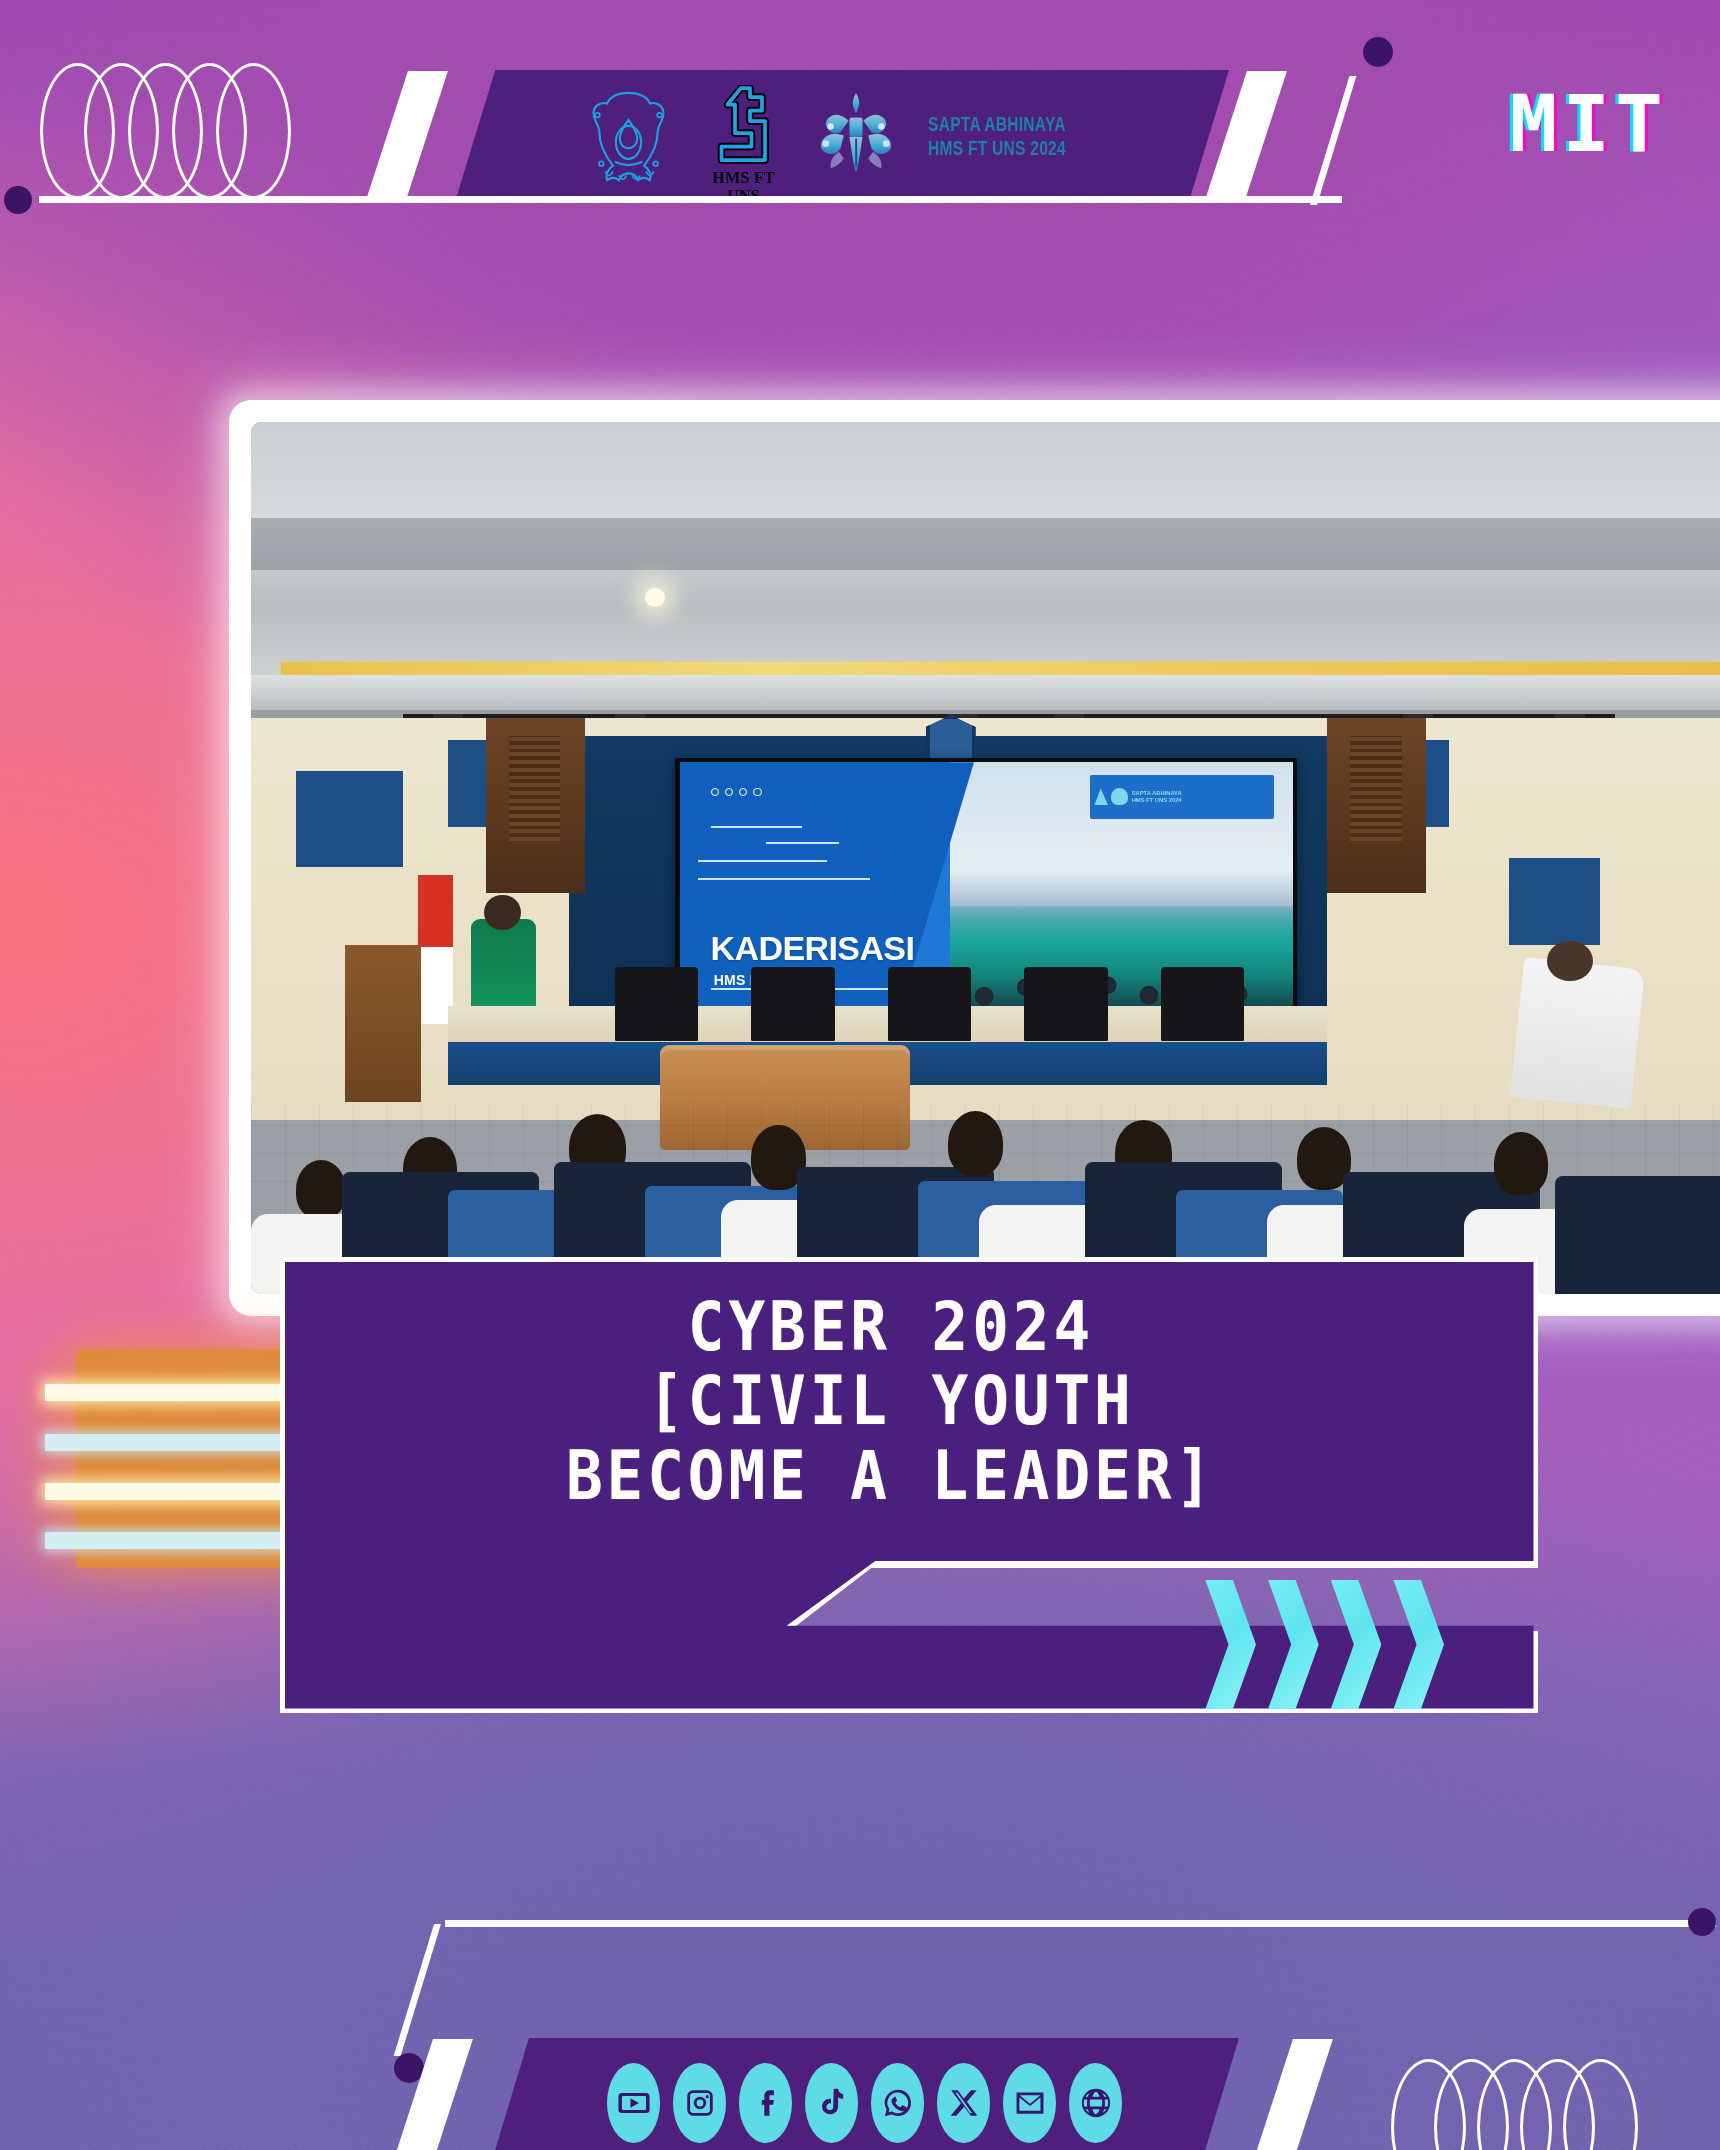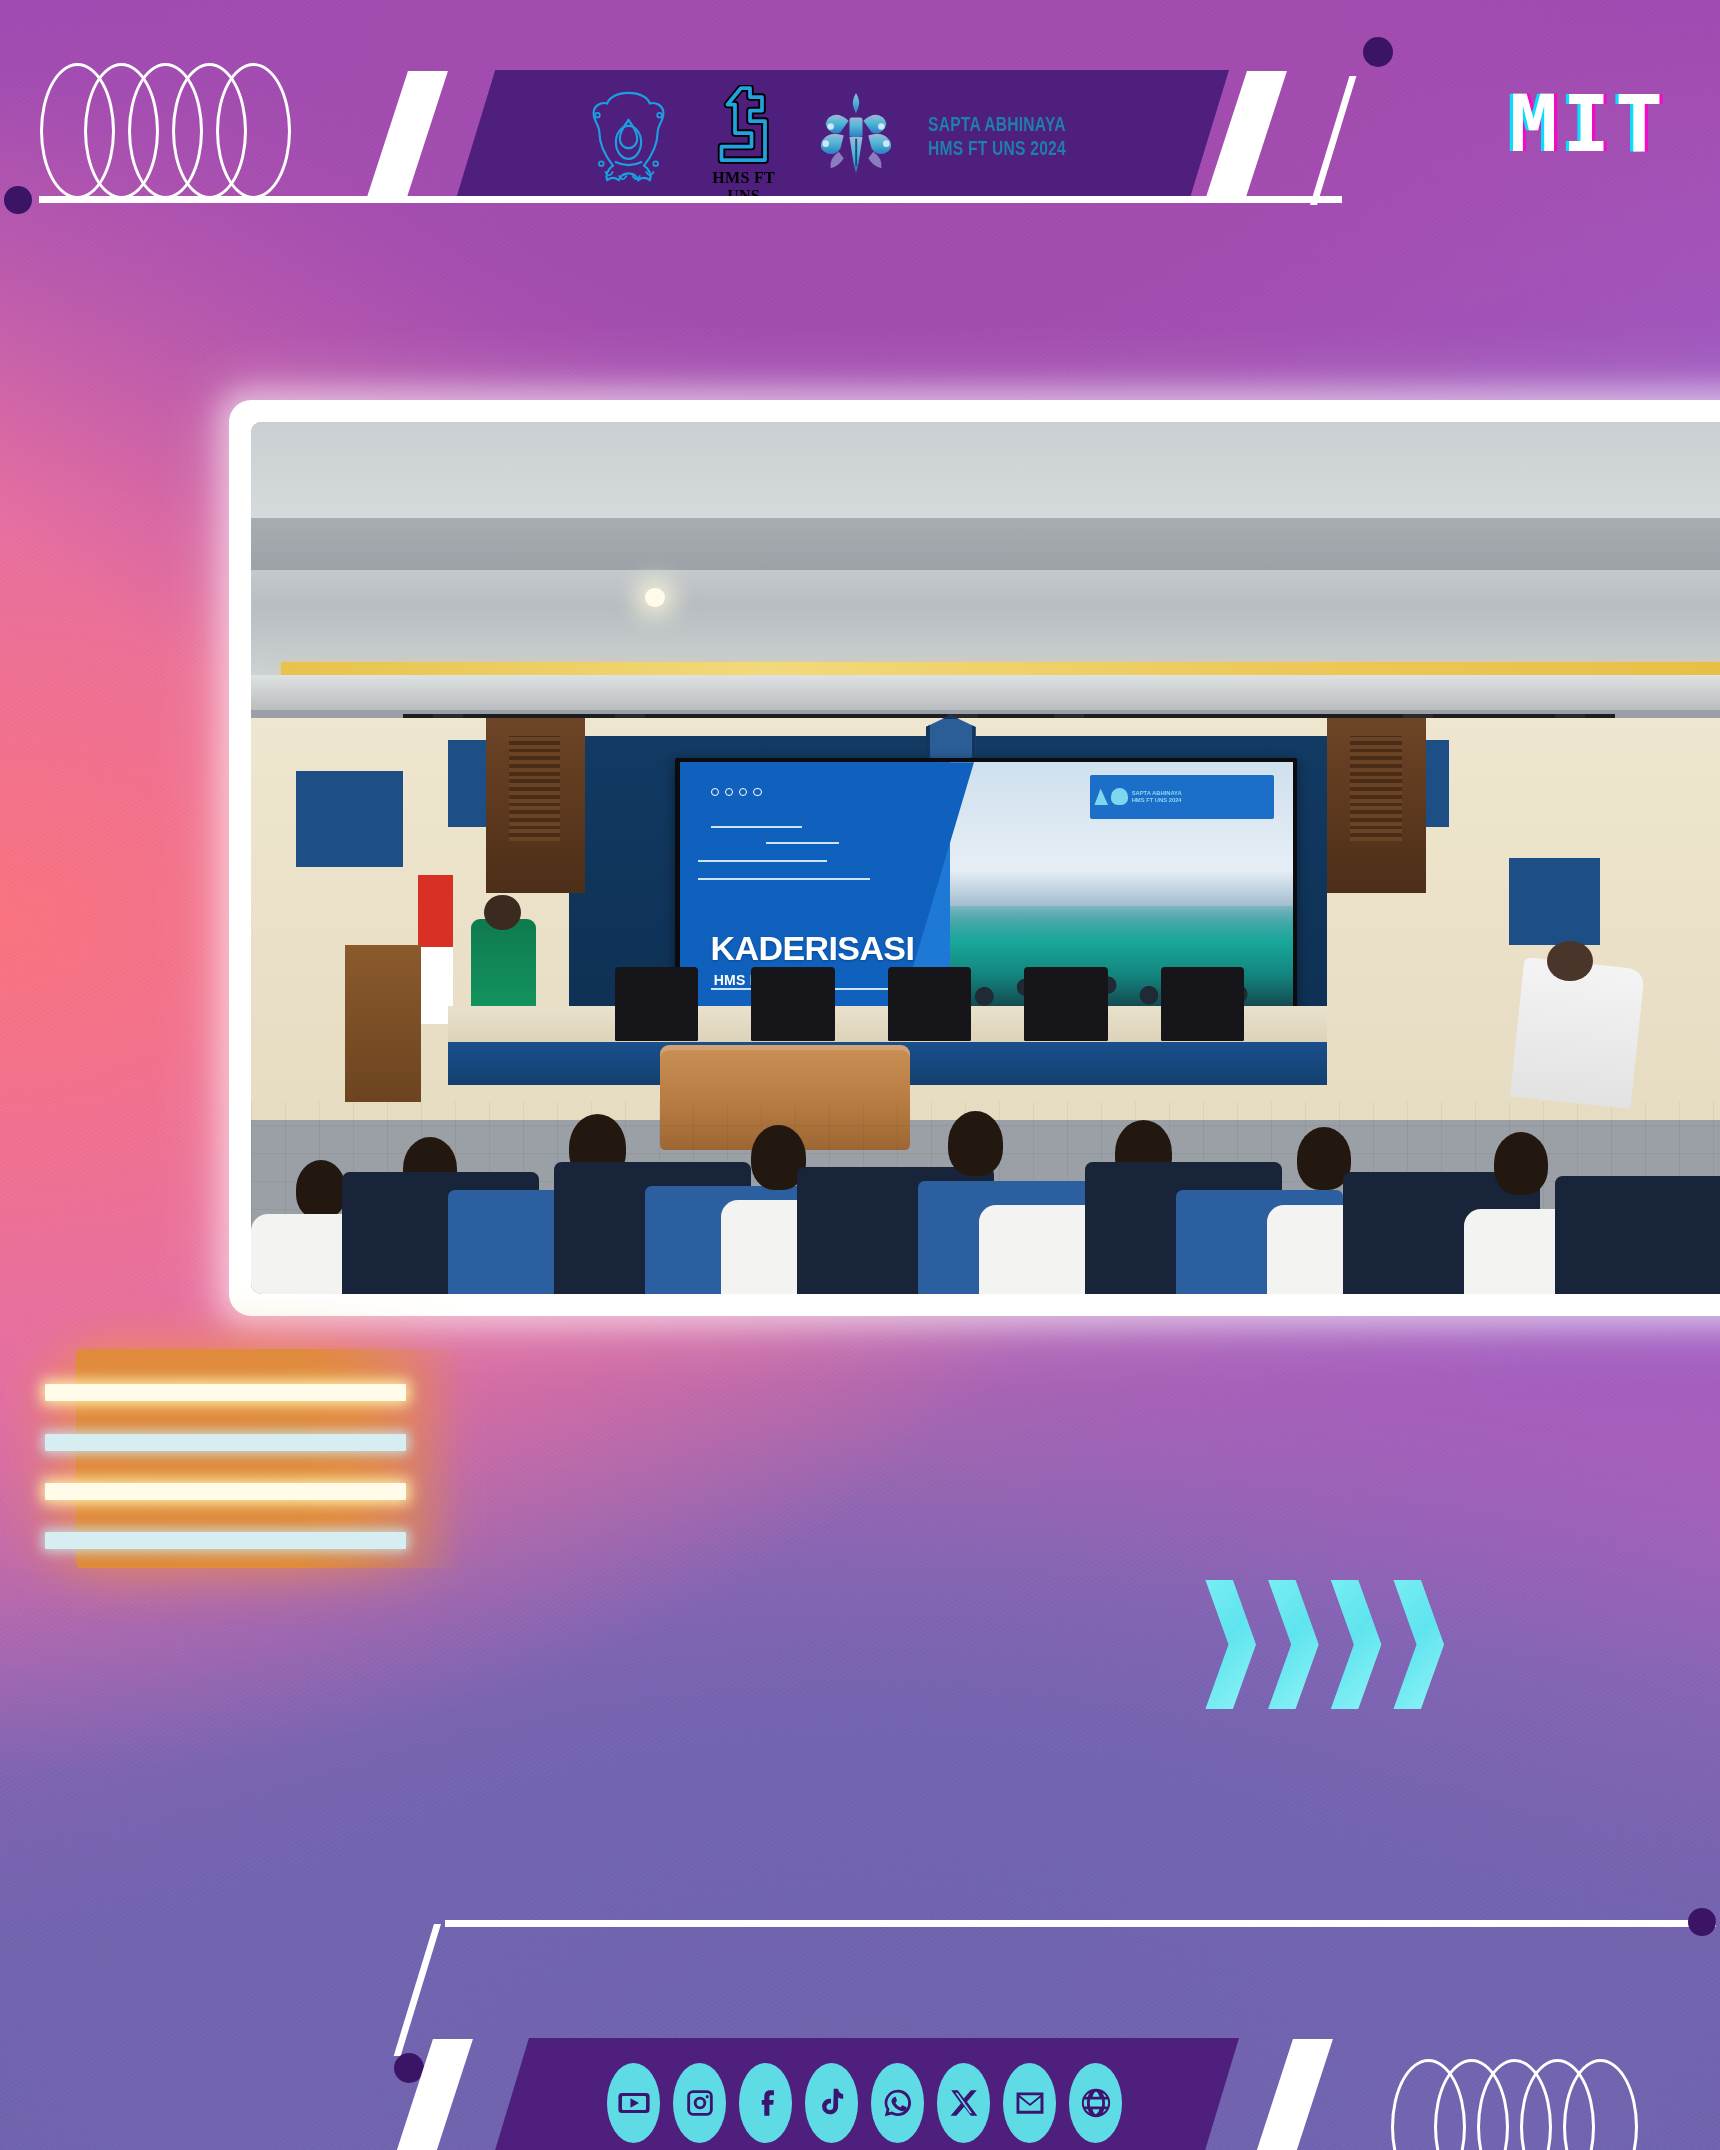--- a/index.html
+++ b/index.html
@@ -471,20 +471,29 @@
     </div>
   </div>
 
   <div id="stripes">
     <div class="bar w" style="top:35px;  width:361px;"></div>
     <div class="bar c" style="top:85px; width:361px;"></div>
     <div class="bar w" style="top:134px; width:361px;"></div>
     <div class="bar c" style="top:183px; width:361px;"></div>
   </div>
 
+  <div id="title-card">
+    <div id="title-shape"></div>
+    <div id="title-inner"></div>
+    <div id="title-text">
+      <div>CYBER 2024</div>
+      <div>[CIVIL YOUTH</div>
+      <div>BECOME A LEADER]</div>
+    </div>
+  </div>
 
   <div id="chevrons">
     <div class="chev"></div>
     <div class="chev"></div>
     <div class="chev"></div>
     <div class="chev"></div>
   </div>
 
   <div id="footer-deco">
 

